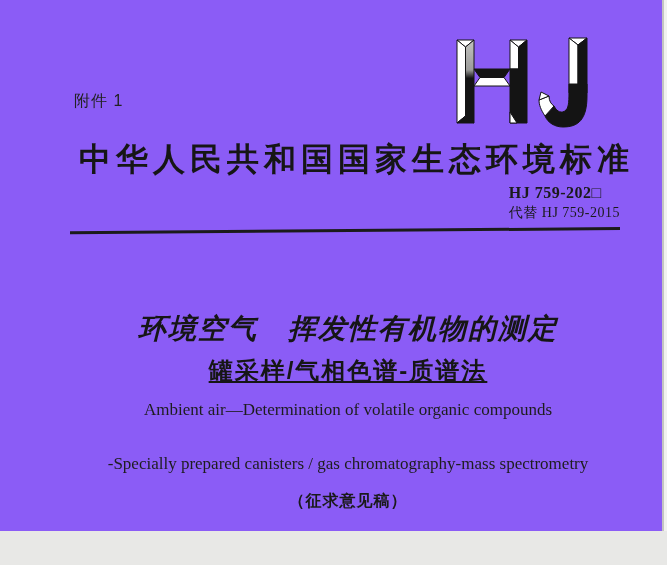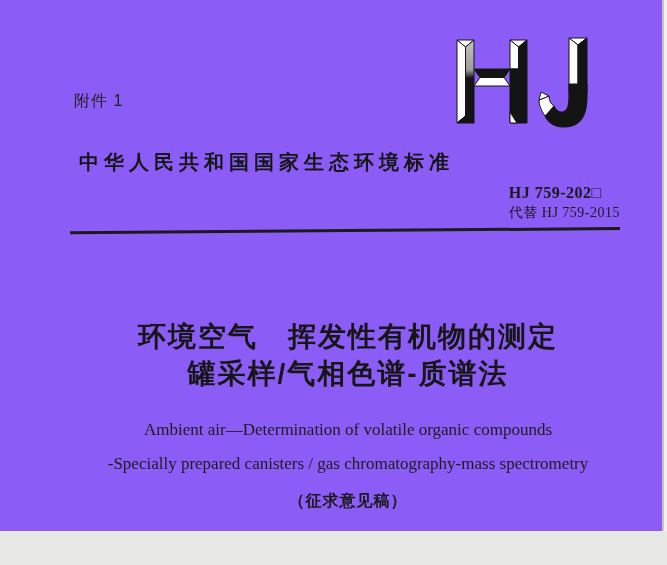--- a/index.html
+++ b/index.html
@@ -39,23 +39,23 @@
   }
   .logo-box {
     position: absolute;
     left: 456px; top: 36px;
     width: 132px; height: 92px;
   }
   .heading-cn {
     position: absolute;
     left: 79px; top: 145px;
     width: 560px;
-    font-family: Liberation Serif, serif;
+    font-family: Liberation Mono, monospace;
     font-weight: 700;
-    font-size: 20px;
+    font-size: 32px;
     letter-spacing: 5px;
     line-height: 34px;
     white-space: nowrap;
     color: #161616;
   }
   .std-number-block {
     position: absolute;
     right: 47px; top: 184px;
     text-align: left;
     font-family: "Liberation Serif", serif;
@@ -82,40 +82,42 @@
     transform: rotate(-0.45deg);
     transform-origin: right center;
   }
   .center-line {
     position: absolute;
     left: 63px;
     width: 570px;
     text-align: center;
   }
   .title-cn-1 {
-    top: 318px;
+    top: 310px;
     font-size: 28px;
     font-weight: 700;
     letter-spacing: 2px;
     color: #161616;
+    font-style: italic;
   }
   .title-cn-2 {
     top: 355px;
-    font-size: 28px;
+    font-size: 24px;
     font-weight: 700;
     letter-spacing: 2px;
     color: #161616;
+    text-decoration: underline;
   }
   .title-en {
     font-family: "Liberation Serif", serif;
     font-size: 17px;
     font-weight: 400;
     color: #1d1d1d;
   }
-  .title-en-1 { top: 420px; }
+  .title-en-1 { top: 400px; }
   .title-en-2 { top: 454px; }
   .draft-note {
     top: 491px;
     font-size: 16px;
     font-weight: 700;
     letter-spacing: 1px;
     color: #1a1a1a;
   }
   svg .wf { fill: #ffffff; stroke: #141414; stroke-width: 1; stroke-linejoin: round; }
   svg .bf { fill: #141414; stroke: #141414; stroke-width: 1; stroke-linejoin: round; }

